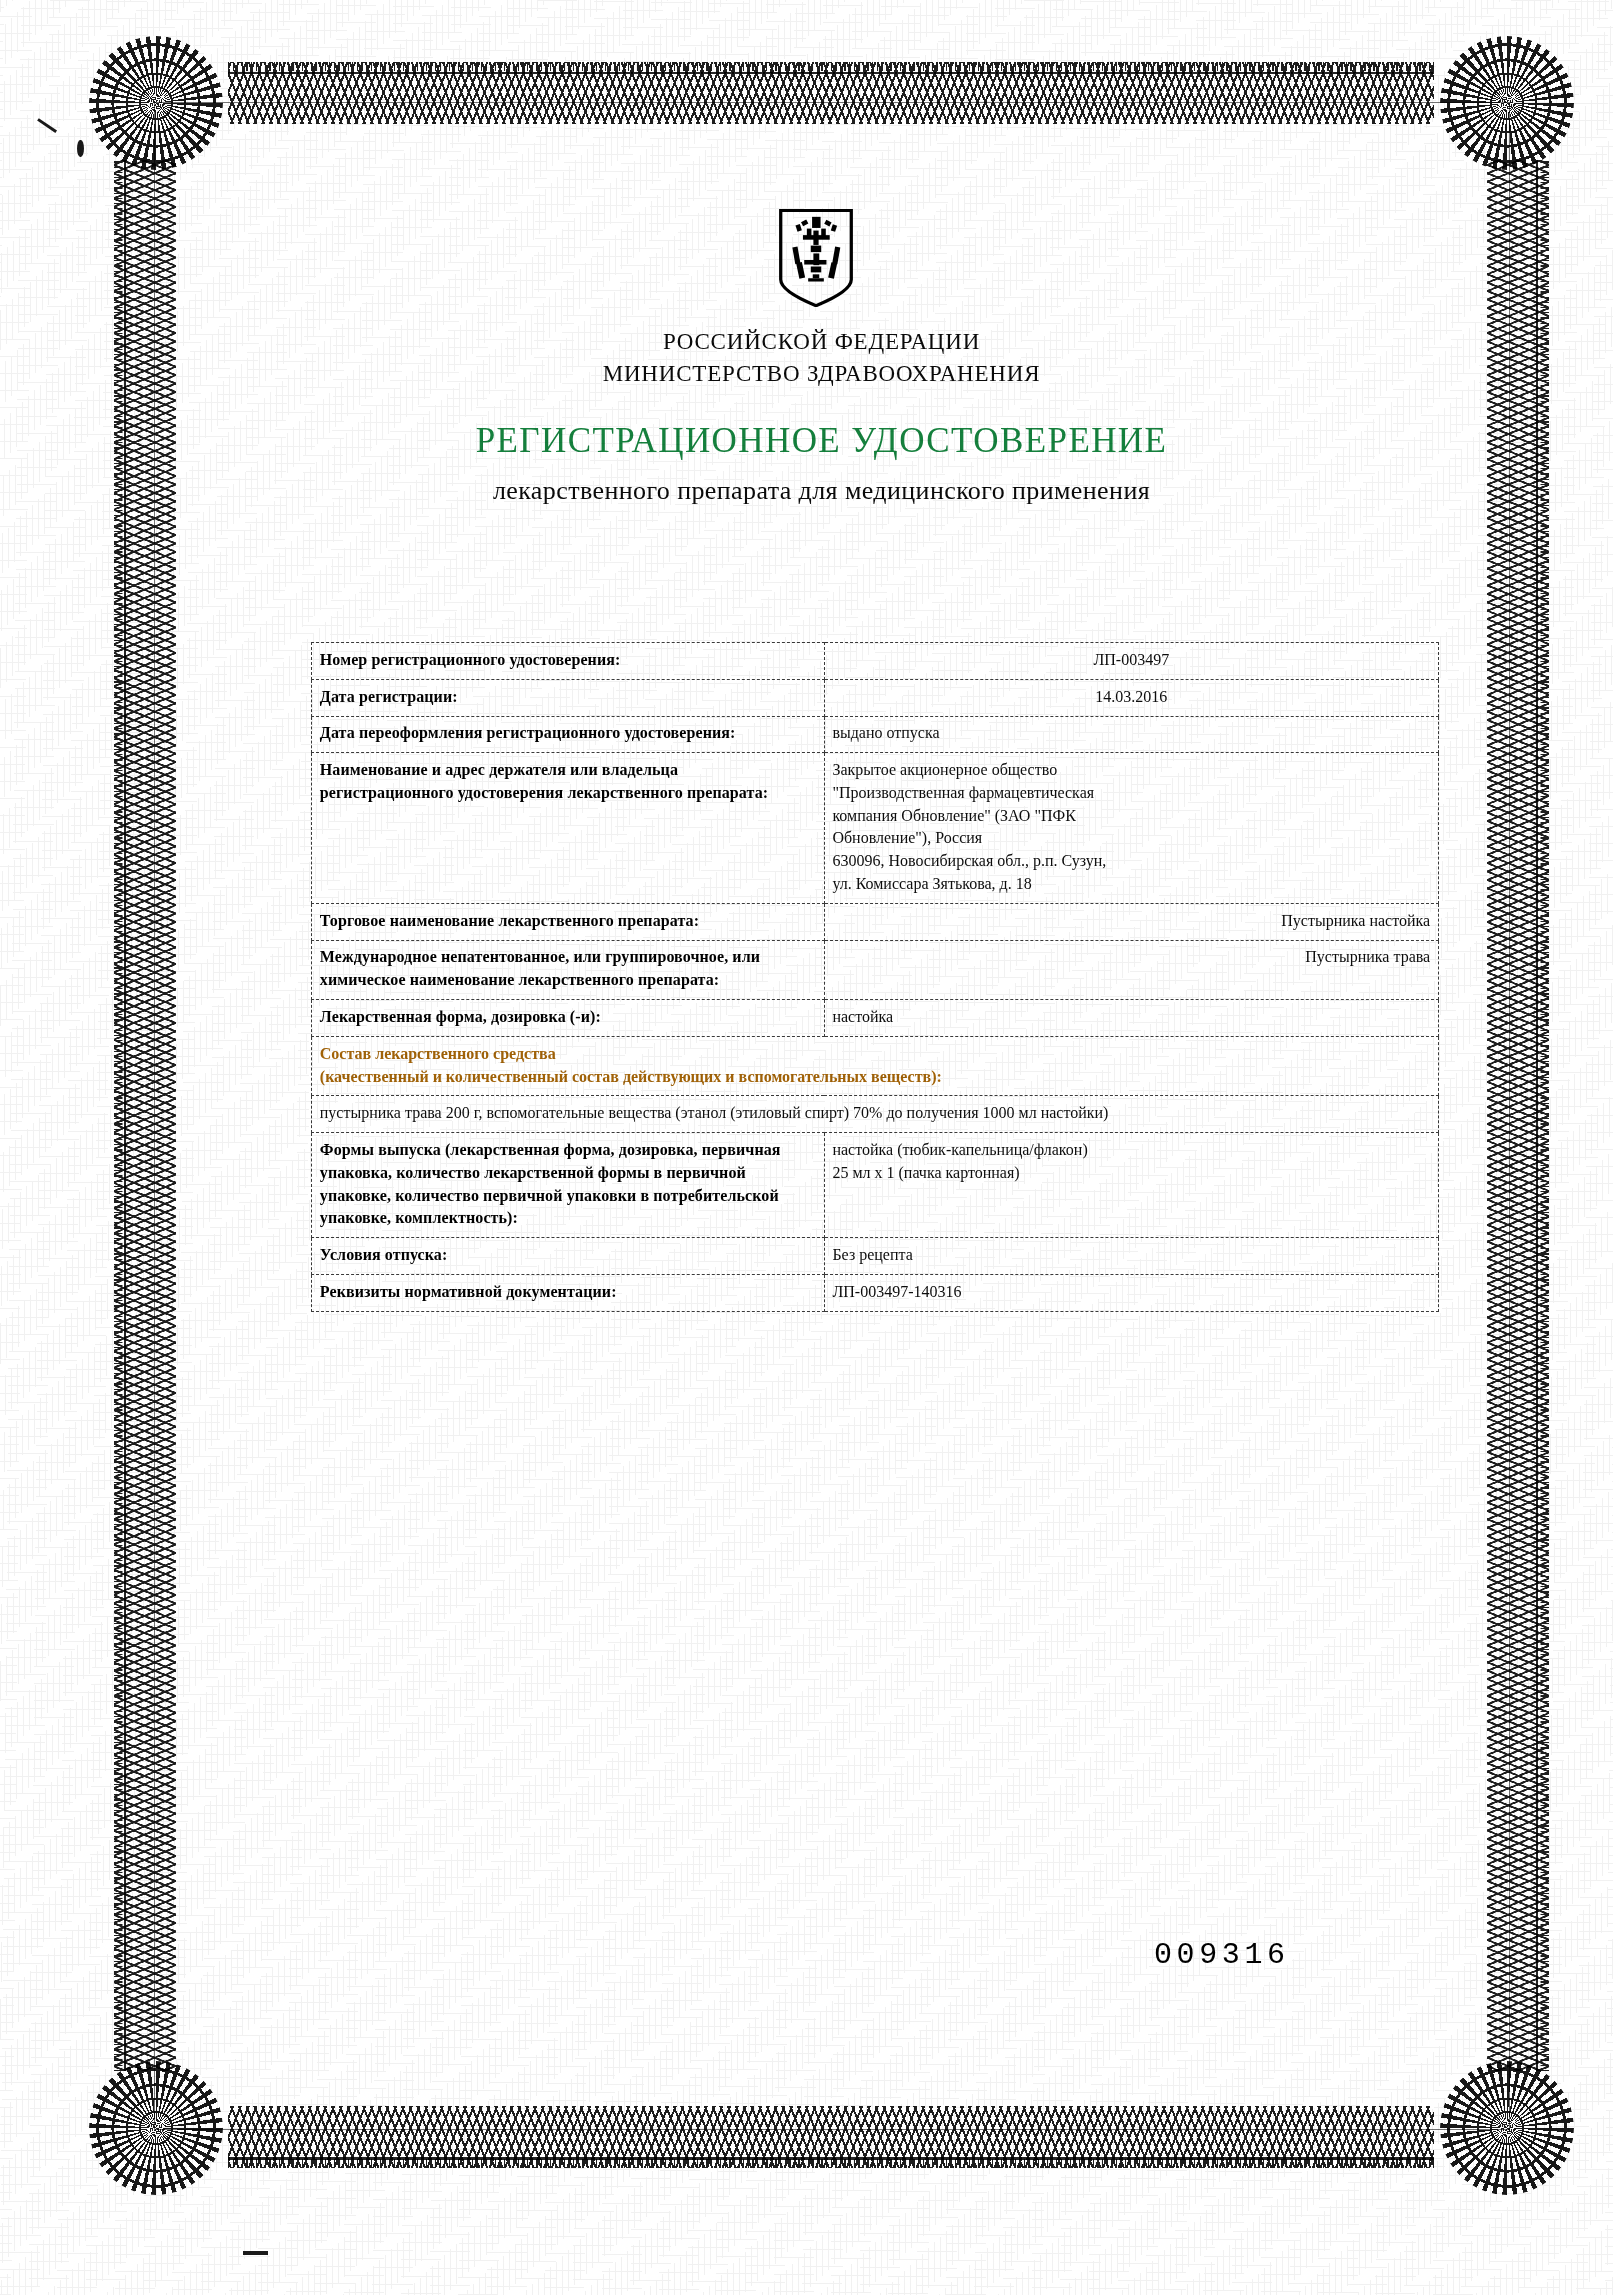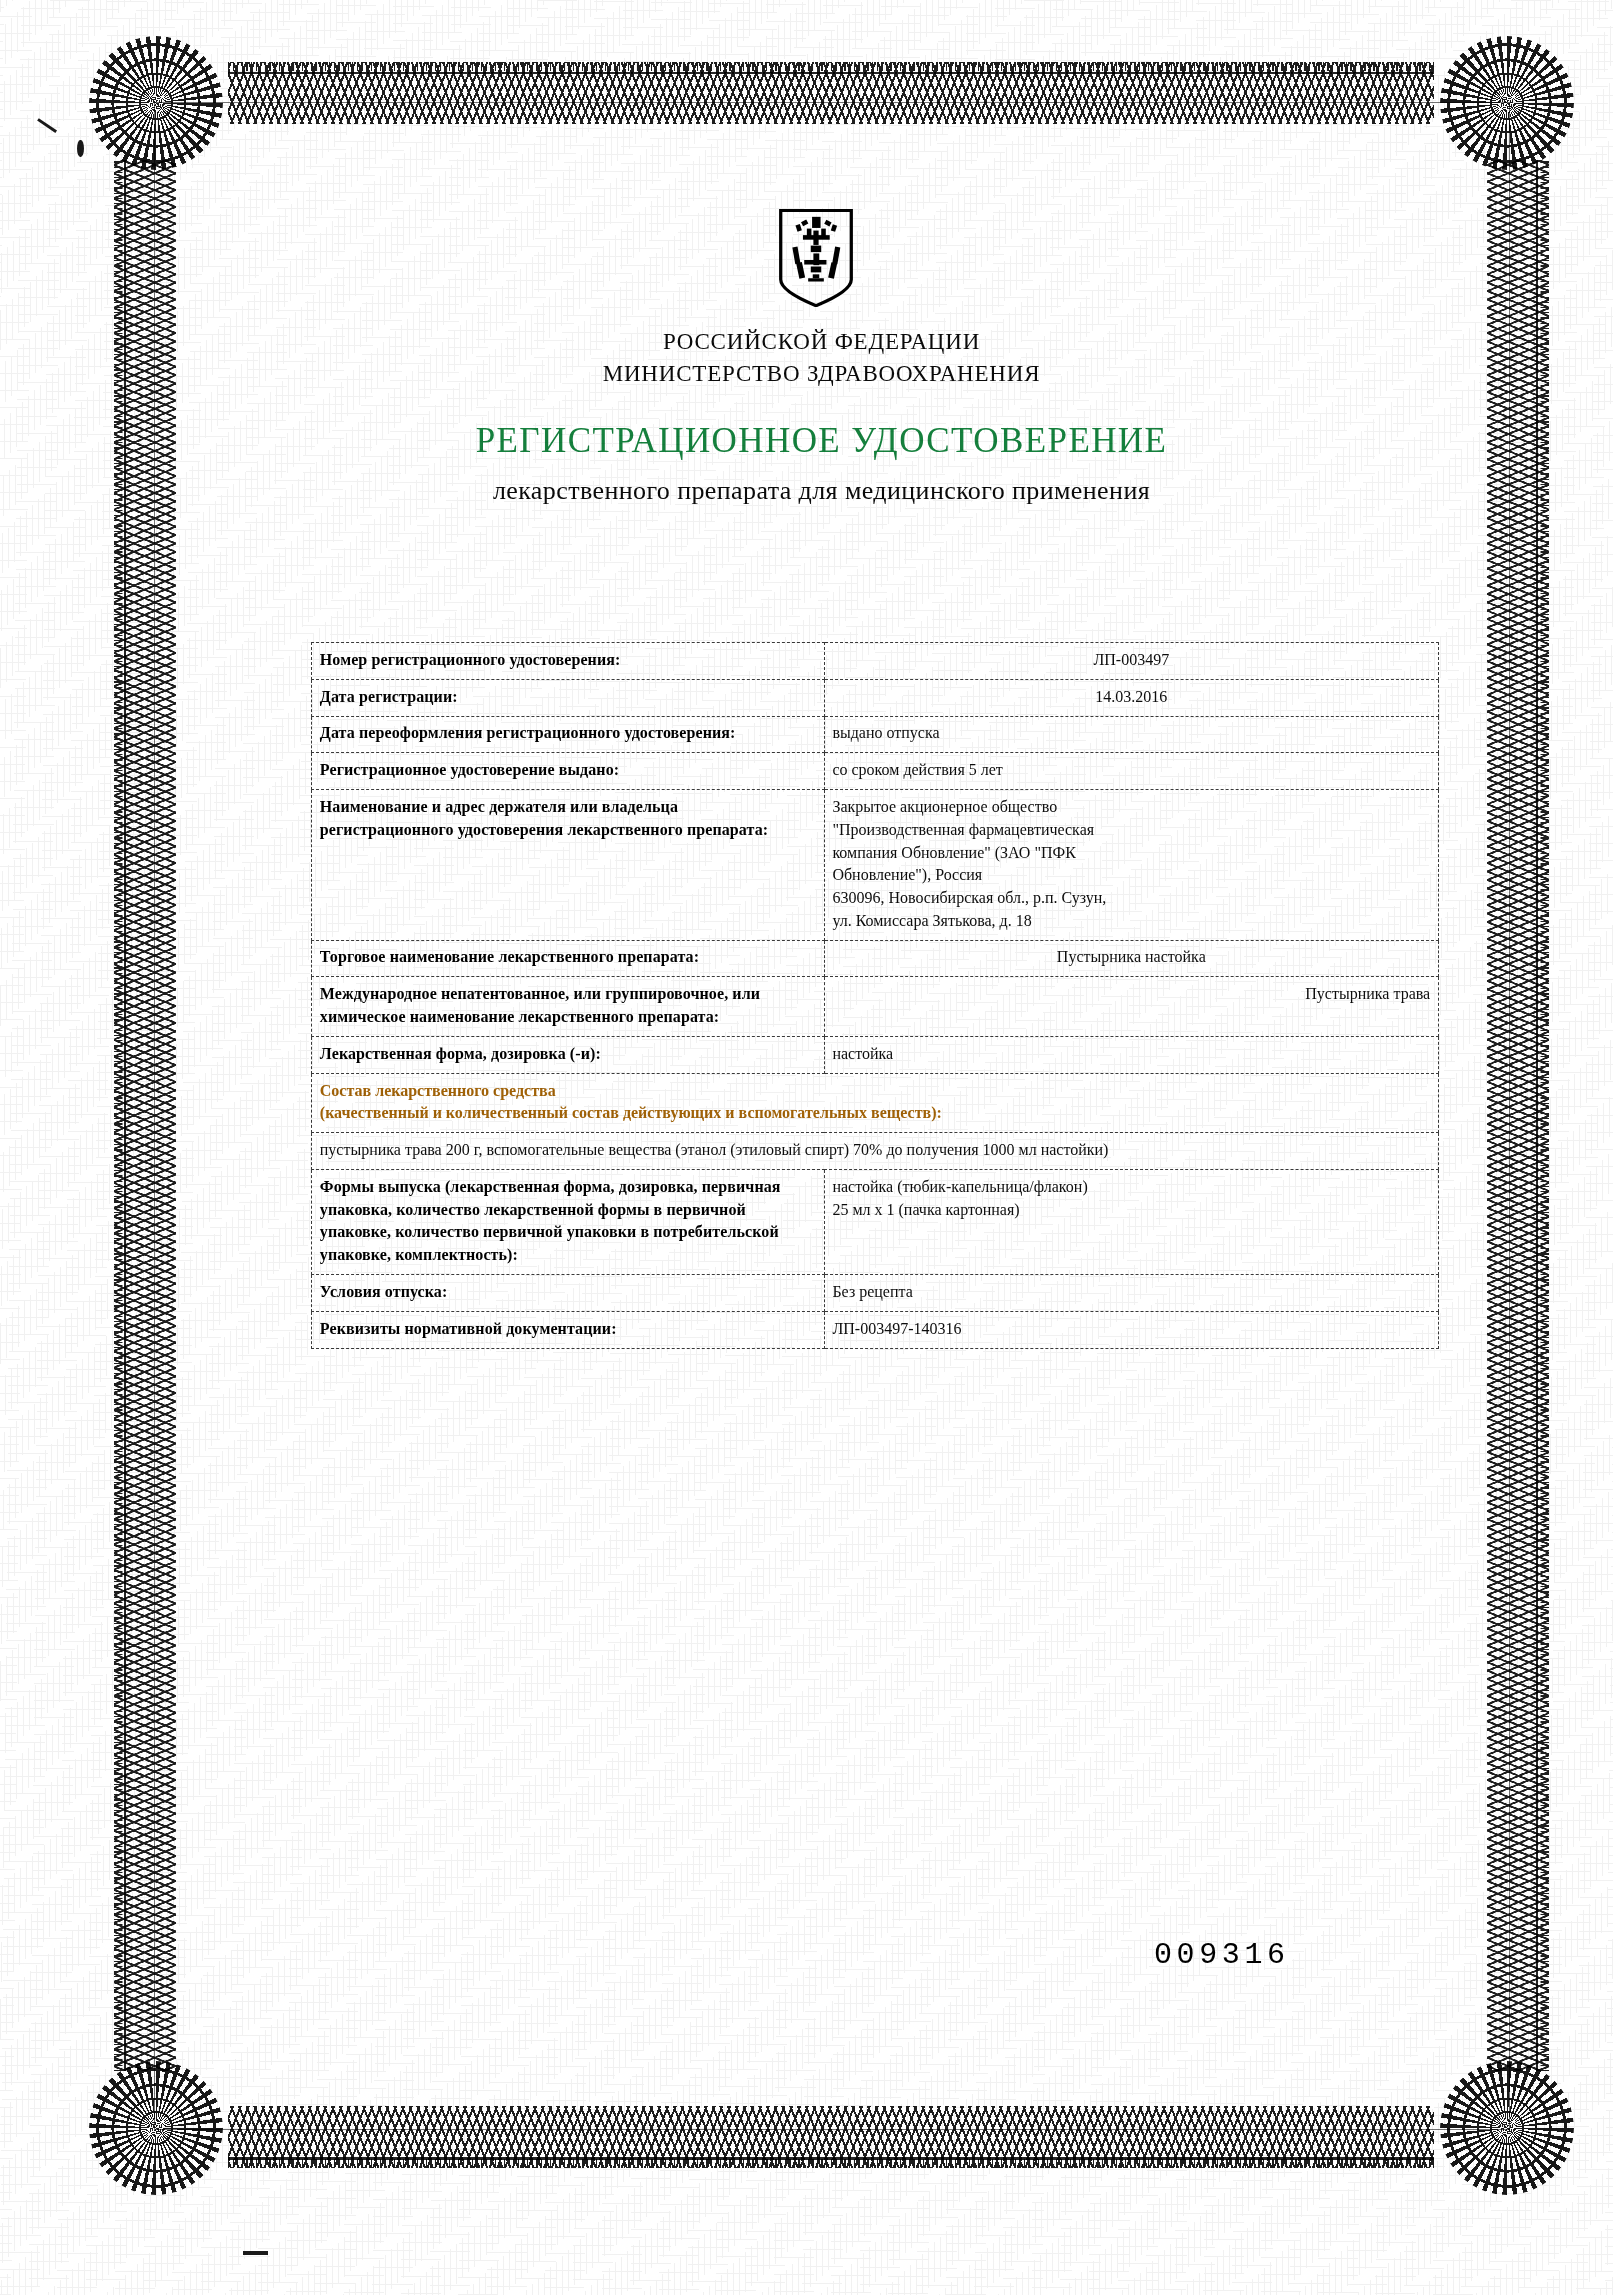--- a/index.html
+++ b/index.html
@@ -217,21 +217,21 @@
     width: 496px;
     font-weight: 700;
     color: #000;
     letter-spacing: 0.1px;
   }
   #cert-table td.val {
     font-weight: 400;
     color: #0d0d0d;
   }
   td.val.bold-center {
-    text-align: center;
+    text-align: right;
     font-weight: 700;
     font-size: 22px;
     padding-top: 14.3px;
   }
   td.val.center-reg {
     text-align: right;
     font-size: 20px;
     padding-top: 17px;
   }
   td.val.big-num {
@@ -356,24 +356,20 @@
         </tr>
         <tr>
           <td class="lbl">Дата регистрации:</td>
           <td class="val big-date">14.03.2016</td>
         </tr>
         <tr>
           <td class="lbl">Дата переоформления регистрационного удостоверения:</td>
           <td class="val">выдано отпуска</td>
         </tr>
         <tr>
-          <td class="lbl">Регистрационное удостоверение выдано:</td>
-          <td class="val">со сроком действия 5 лет</td>
-        </tr>
-        <tr>
           <td class="lbl">Наименование и адрес держателя или владельца регистрационного удостоверения лекарственного препарата:</td>
           <td class="val">
             <span class="addr-line">Закрытое акционерное общество</span>
             <span class="addr-line">"Производственная фармацевтическая</span>
             <span class="addr-line">компания Обновление" (ЗАО "ПФК</span>
             <span class="addr-line">Обновление"), Россия</span>
             <span class="addr-line">630096, Новосибирская обл., р.п. Сузун,</span>
             <span class="addr-line">ул. Комиссара Зятькова, д. 18</span>
           </td>
         </tr>

